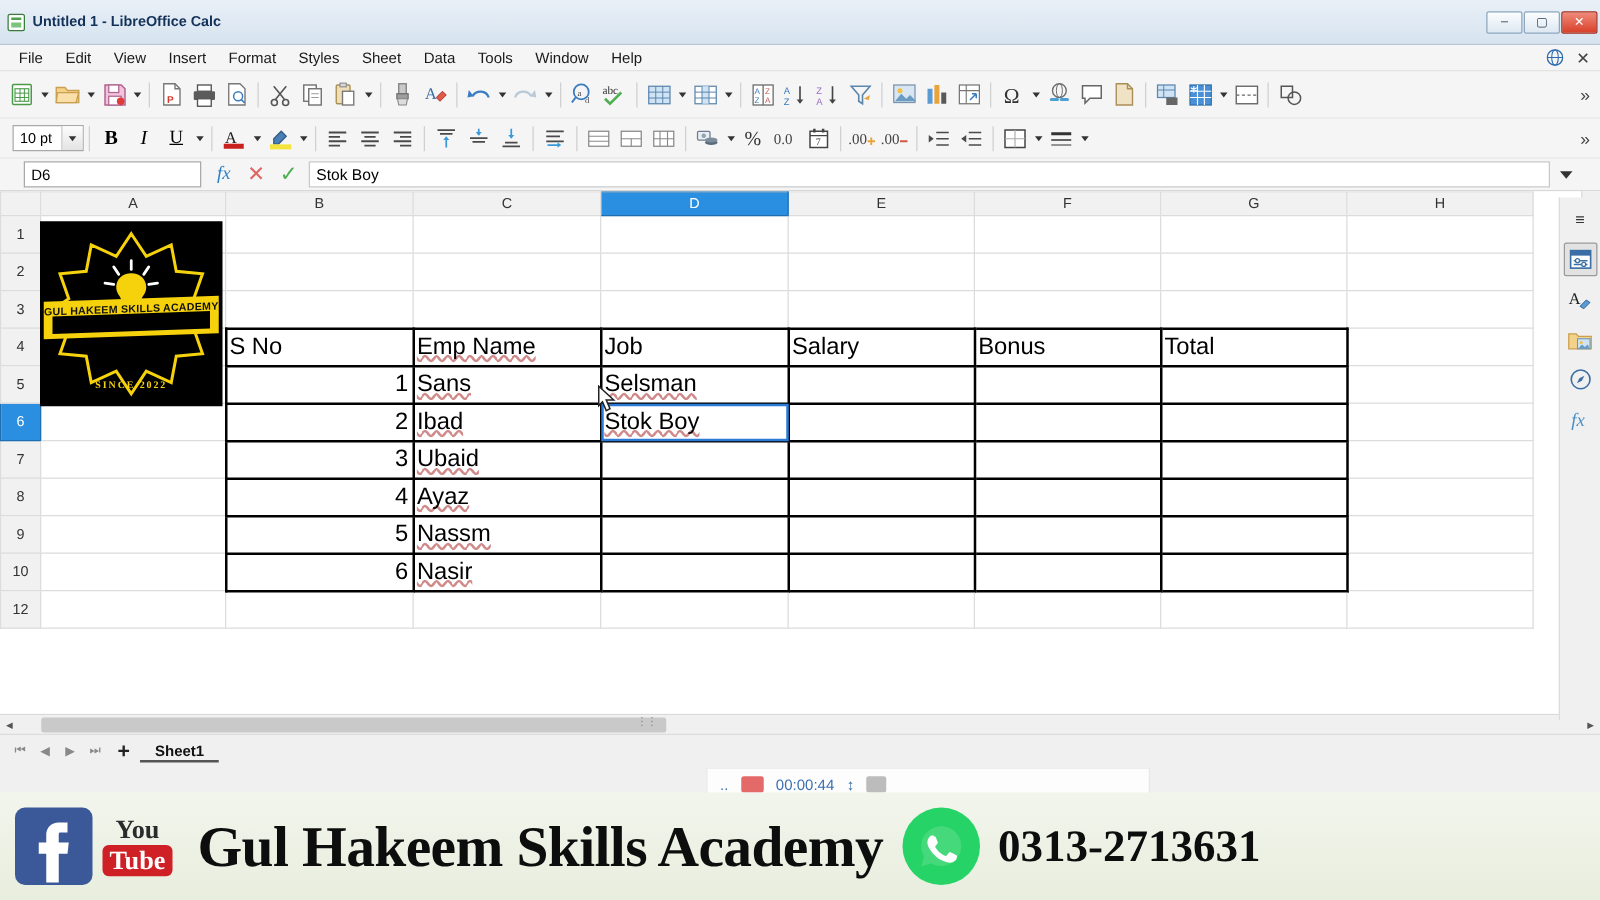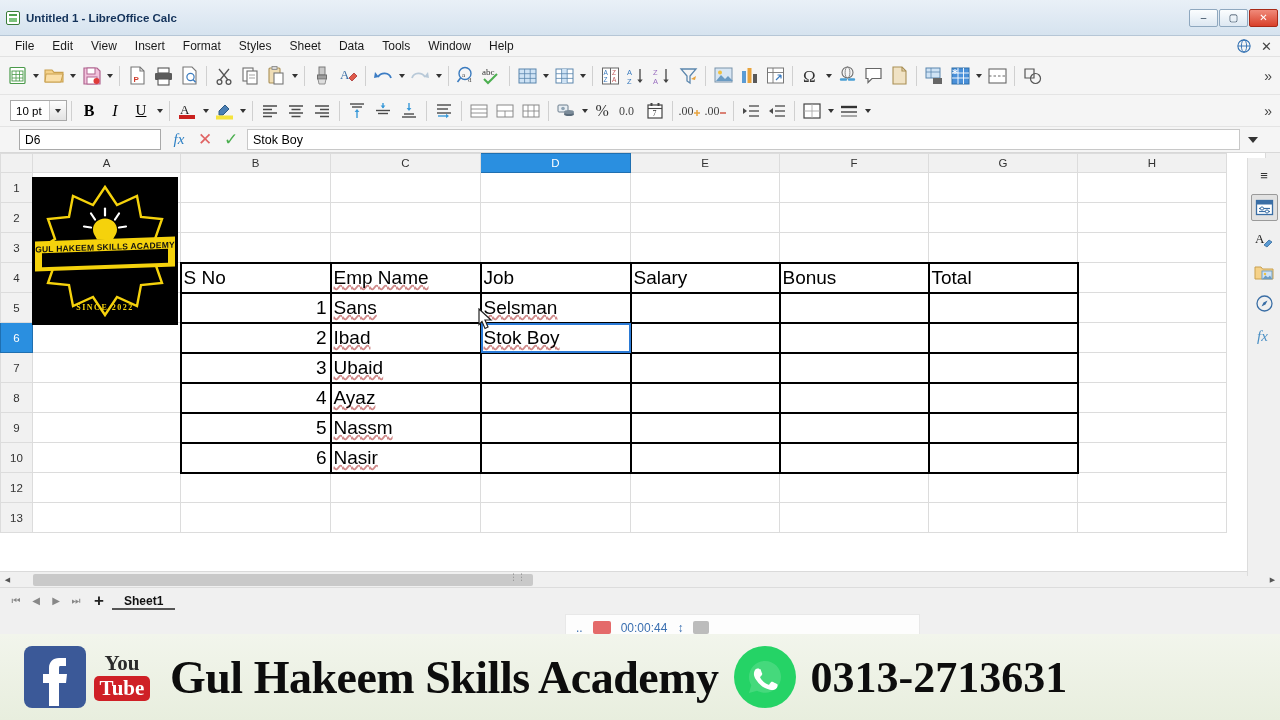--- a/index.html
+++ b/index.html
@@ -151,28 +151,28 @@
   .sidebar { width: 33px; background: #f0f0f0; border-left: 1px solid #dcdcdc; display: flex; flex-direction: column; align-items: center; padding-top: 4px; gap: 5px; }
   .sb-item { width: 27px; height: 27px; display: flex; align-items: center; justify-content: center; }
   .sb-item.active { border: 1px solid #9a9a9a; background: #e2e2e2; border-radius: 2px; }
   .sb-burger { font-size: 13px; color: #333; }
 
   
   .ghost-bar { position: absolute; left: 565px; top: 614px; width: 355px; height: 26px; background: #fdfdfd; border: 1px solid #e8e8e8; border-bottom: none; display: flex; align-items: center; gap: 10px; padding: 0 10px; overflow: hidden; color: #3a6fb0; font-size: 12px; }
   .ghost-chip { width: 18px; height: 13px; background: #e46a6a; border-radius: 2px; }
   .ghost-chip2 { width: 16px; height: 13px; background: #bcbcbc; border-radius: 2px; }
 
-  .banner { position: absolute; left: 0; bottom: 0; width: 1280px; height: 86px; background: linear-gradient(#f2f5ec,#e8eede); display: flex; align-items: center; padding: 0 24px; overflow: hidden; }
+  .banner { position: absolute; left: 0; bottom: 0; width: 1280px; height: 86px; background: linear-gradient(#f2f5ec,#e8eede); display: flex; align-items: center; padding: 0 12px; overflow: hidden; }
   .fb-ico { width: 62px; height: 62px; background: #3b5998; border-radius: 8px; position: relative; flex: none; }
   .yt-ico { width: 64px; height: 62px; margin-left: 4px; position: relative; flex: none; display: flex; flex-direction: column; align-items: center; justify-content: center; }
   .yt-you { font-family: "Liberation Serif", serif; font-weight: bold; font-size: 21px; color: #2b2b2b; line-height: 1; }
   .yt-tube { font-family: "Liberation Serif", serif; font-weight: bold; font-size: 21px; color: #fff; background: #cf2026; border-radius: 5px; padding: 0 6px; line-height: 1.15; margin-top: 2px; }
   .banner-title { font-family: "Liberation Serif", serif; font-weight: bold; font-size: 46px; color: #0d0d0d; margin-left: 16px; white-space: nowrap; letter-spacing: -.5px; }
   .wa-ico { width: 62px; height: 62px; border-radius: 50%; background: #25d366; margin-left: 16px; flex: none; display: flex; align-items: center; justify-content: center; }
-  .phone { font-family: "Liberation Serif", serif; font-weight: bold; font-size: 44px; color: #0d0d0d; margin-left: 14px; white-space: nowrap; }
+  .phone { font-family: "Liberation Serif", serif; font-weight: bold; font-size: 36px; color: #0d0d0d; margin-left: 14px; white-space: nowrap; }
 
   
   .cursor { position: absolute; left: 478px; top: 308px; z-index: 9; pointer-events: none; }
 </style>
 </head>
 <body>
 
 <div id="app">
 
   <div class="titlebar">
@@ -907,31 +907,20 @@
           <th class="rowhdr" style="height:30px">12</th>
           <td class="cell"></td>
           <td class="cell"></td>
           <td class="cell"></td>
           <td class="cell"></td>
           <td class="cell"></td>
           <td class="cell"></td>
           <td class="cell"></td>
           <td class="cell"></td>
         </tr>
-        <tr>
-          <th class="rowhdr" style="height:30px">13</th>
-          <td class="cell"></td>
-          <td class="cell"></td>
-          <td class="cell"></td>
-          <td class="cell"></td>
-          <td class="cell"></td>
-          <td class="cell"></td>
-          <td class="cell"></td>
-          <td class="cell"></td>
-        </tr>
       </tbody>
         </table>
     </div>
 
     <div class="vscroll">
       <div class="vs-arrow">▲</div>
       <div class="thumb"></div>
       <div class="vs-mid">
           <i></i>
           <i></i>

